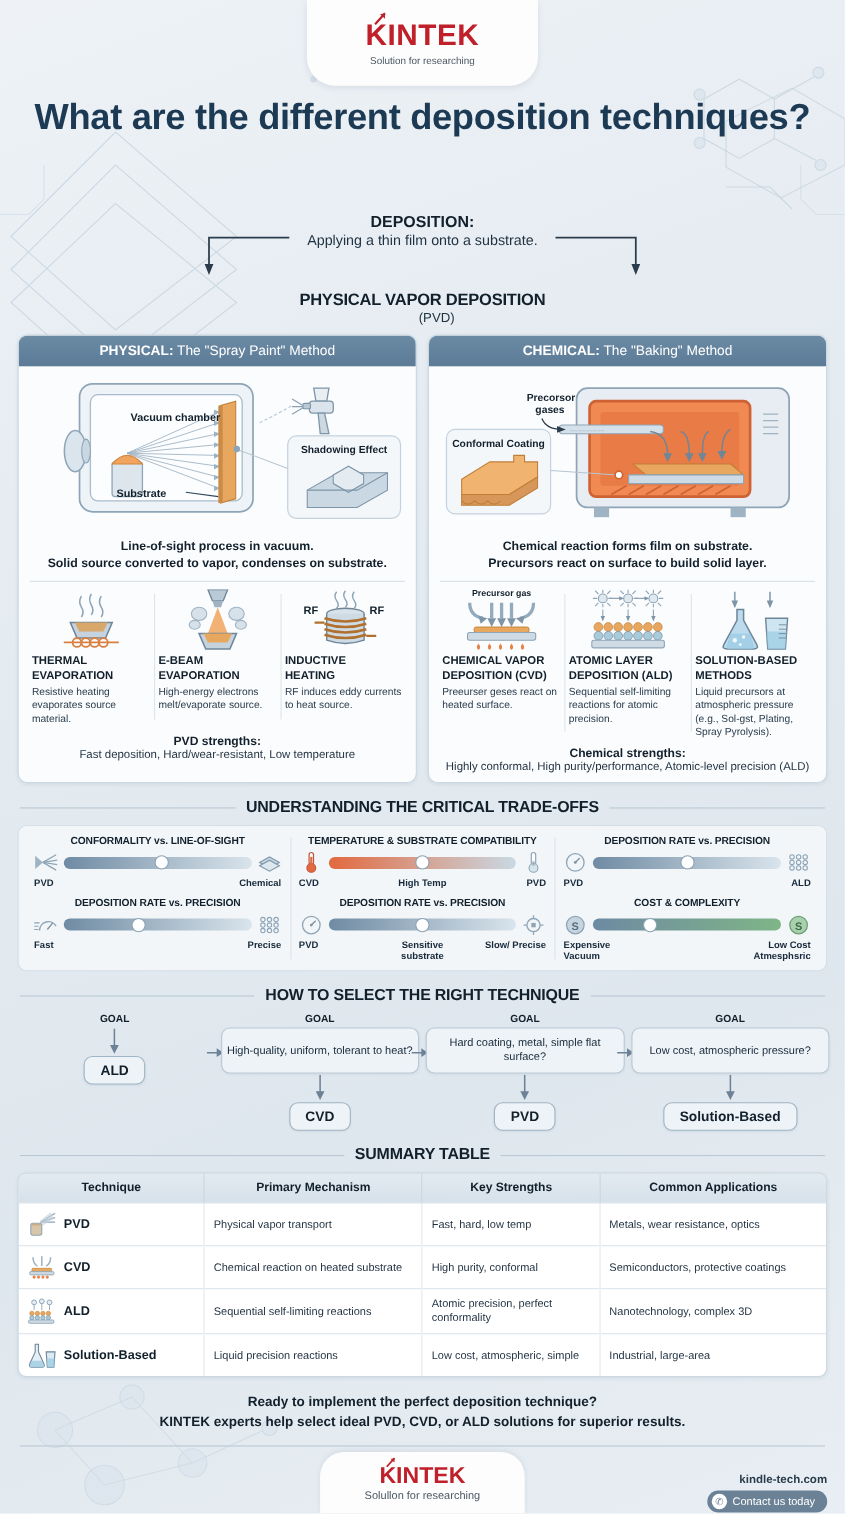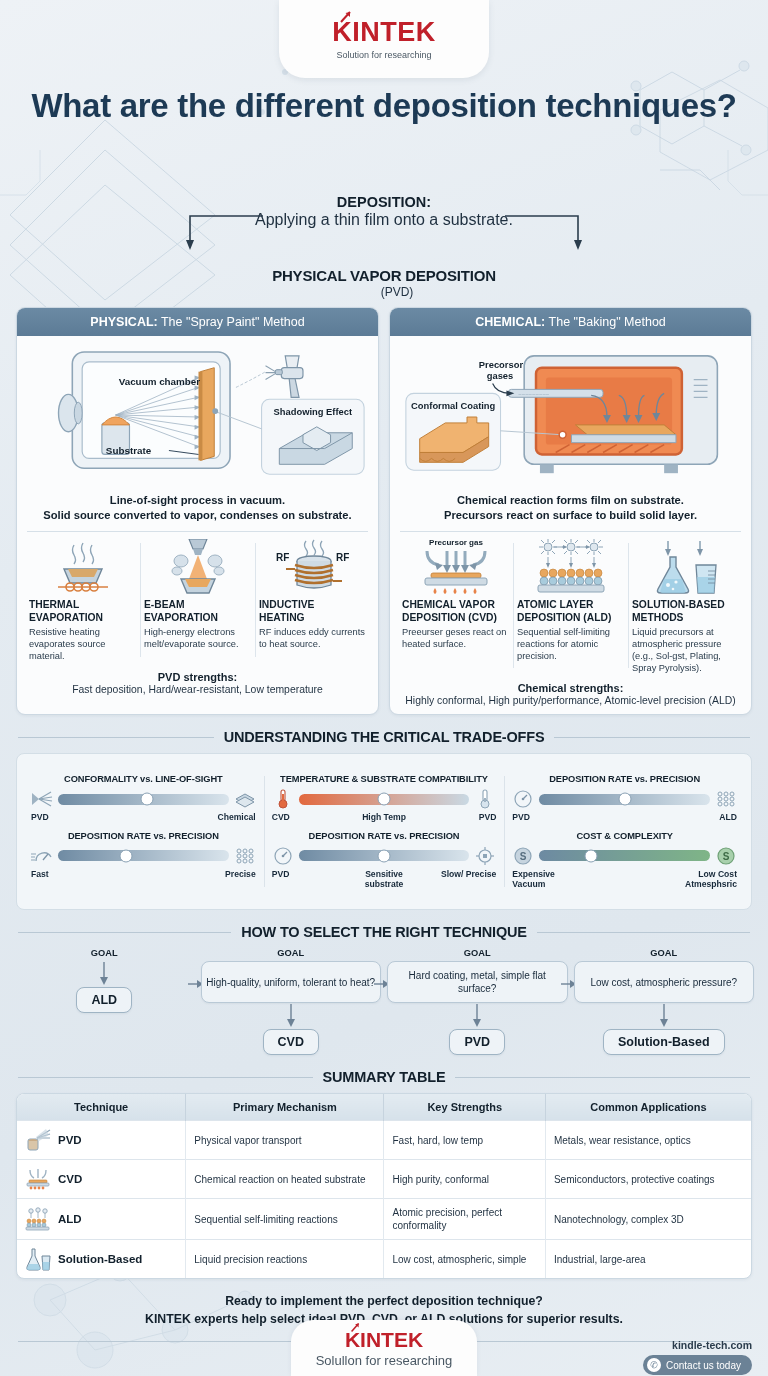--- a/index.html
+++ b/index.html
@@ -25,21 +25,21 @@
   .logo-sub { font-size:9px; color:#4a5864; margin-top:4px; }
   .page-title {
     position:absolute; top:86px; left:0; right:0; text-align:center;
     font-size:33px; font-weight:bold; color:#1d3a55; line-height:1.22;
     letter-spacing:-.3px;
   }
 
   
   .intro { position:relative; z-index:2; text-align:center; margin-top:14px; }
   .intro-title { font-size:14.5px; font-weight:bold; color:#12202c; }
-  .intro-sub { font-size:16px; color:#1f3040; margin-top:1px; }
+  .intro-sub { font-size:13px; color:#1f3040; margin-top:1px; }
   .branch-row { display:flex; margin-top:8px; }
   .branch { flex:1; text-align:center; }
   .branch-h { font-size:15px; font-weight:bold; color:#12202c; letter-spacing:-.2px; }
   .branch-s { font-size:12px; color:#1f3040; margin-top:1px;padding-left:26px; }
   .arrows-svg { position:absolute; left:0; right:0; top:16px; }
 
   
   .panels { position:relative; z-index:2; display:flex; gap:10px; padding:0 16px; margin-top:8px; }
   .panel { flex:1; background:#fbfcfd; border:1px solid #ccd8e2; border-radius:9px; overflow:hidden;
            box-shadow:0 1px 3px rgba(70,90,110,.08); }
@@ -61,21 +61,21 @@
   .strengths-h { font-size:11px; font-weight:bold; color:#12202c; }
   .strengths-t { font-size:10.4px; color:#1f3040; margin-top:1px; }
 
   
   .sec-head { position:relative; z-index:2; display:flex; align-items:center; gap:10px; padding:0 18px; margin:14px 0 8px; }
   .sec-head .line { flex:1; height:1px; background:#b9c8d4; }
   .sec-head .txt { font-size:14.5px; font-weight:bold; color:#12202c; letter-spacing:-.2px; white-space:nowrap; }
 
   
   .tradeoffs { position:relative; z-index:2; margin:0 16px; background:#f2f6f9; border:1px solid #d3dee6;
-               border-radius:8px; padding:20px 6px; display:flex; }
+               border-radius:8px; padding:8px 6px; display:flex; }
   .to-col { flex:1; padding:0 7px; position:relative; }
   .to-col + .to-col::before { content:""; position:absolute; left:0; top:2px; bottom:2px; width:1px; background:#dbe3ea; }
   .to-item { margin-bottom:8px; }
   .to-item:last-child { margin-bottom:0; }
   .to-title { text-align:center; font-size:9.3px; font-weight:bold; color:#12202c; margin-bottom:4px; letter-spacing:-.1px; }
   .to-row { display:flex; align-items:center; gap:4px; }
   .to-ico { width:24px; height:22px; flex:none; display:flex; align-items:center; justify-content:center; }
   .track { flex:1; height:11px; border-radius:6px; position:relative; }
   .track.blue  { background:linear-gradient(90deg,#6f8ba3,#d9e4ec); }
   .track.warm  { background:linear-gradient(90deg,#e2693f,#c9d9e4); }
@@ -114,21 +114,21 @@
 
   
   .cta { position:relative; z-index:2; text-align:center; margin-top:14px; font-size:12.3px;
          font-weight:bold; color:#12202c; line-height:1.45; padding:0 20px; }
   .footer { position:absolute; bottom:0; left:0; right:0; height:62px; z-index:2; }
   .foot-plate { position:absolute; left:50%; transform:translateX(-50%); bottom:0; width:186px; height:56px;
                 background:#fdfdfd; border-radius:22px 22px 0 0; display:flex; flex-direction:column;
                 align-items:center; justify-content:center; box-shadow:0 -1px 5px rgba(60,80,100,.08); }
   .foot-word { font-size:21px; font-weight:bold; color:#c0202a; position:relative; line-height:1; }
   .foot-word .arrow { position:absolute; left:5px; top:-7px; }
-  .foot-sub { font-size:13px; color:#4a5864; margin-top:3px; }
+  .foot-sub { font-size:10px; color:#4a5864; margin-top:3px; }
   .foot-right { position:absolute; right:16px; bottom:1px; text-align:right; }
   .site { font-size:10.5px; font-weight:bold; color:#2a3c4c; }
   .contact-btn { margin-top:4px; display:inline-flex; align-items:center; gap:5px; background:#6b8296;
                  color:#fff; border-radius:12px; padding:3px 11px 3px 4px; font-size:10px; }
   .contact-btn .phone { width:14px; height:14px; border-radius:50%; background:#fff; color:#6b8296;
                         font-size:9px; display:flex; align-items:center; justify-content:center; }
   .sep-line { position:relative; z-index:2; height:1px; background:#b9c8d4; margin:12px 18px 0; }
 </style>
 </head>
 <body>

